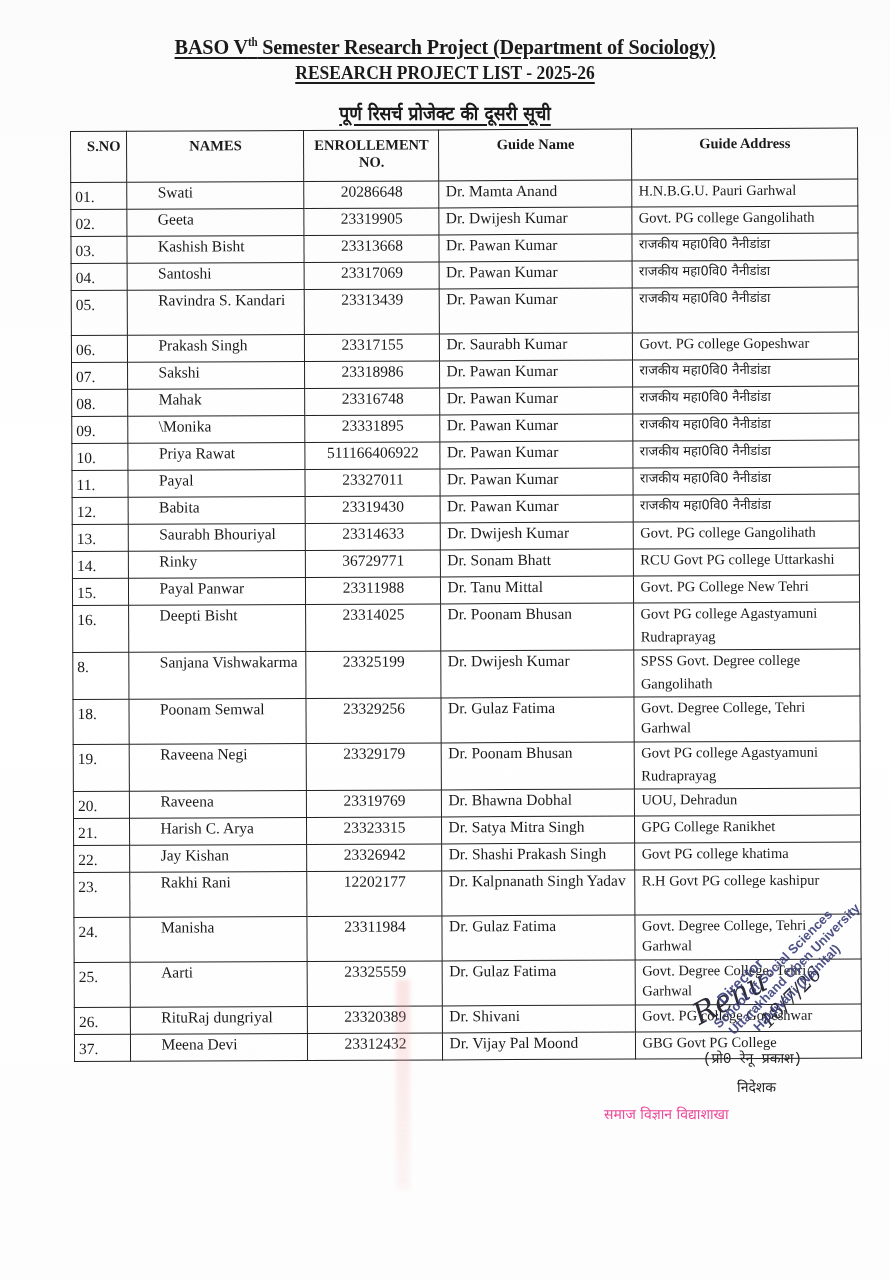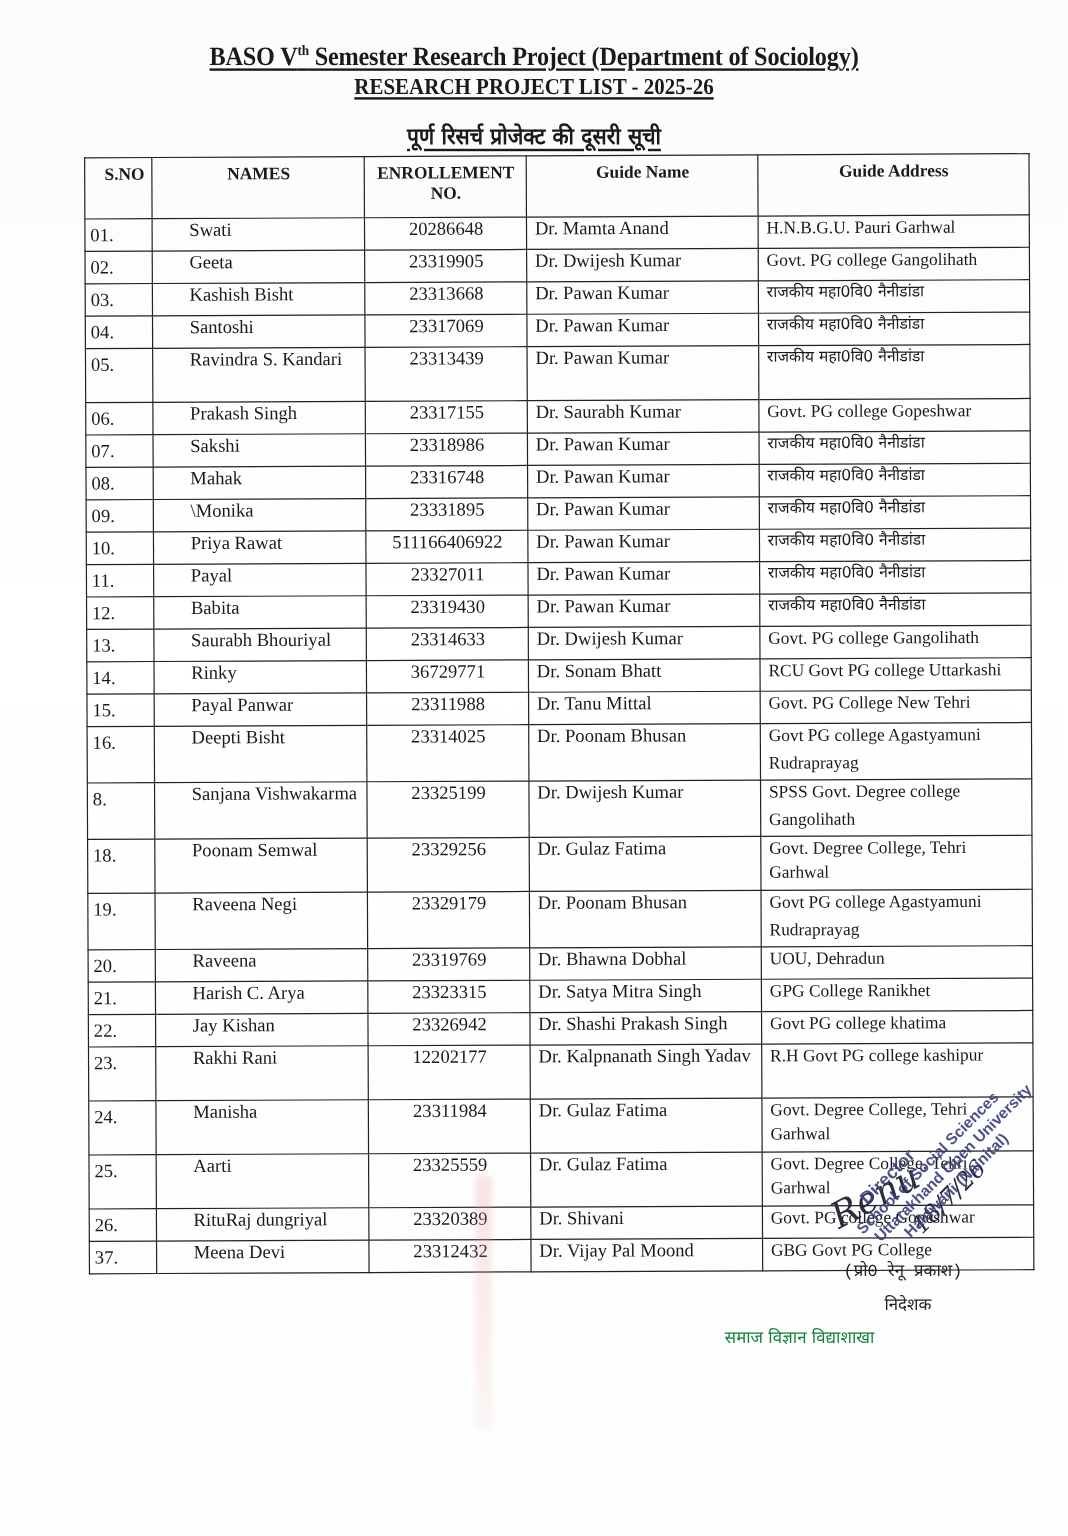--- a/index.html
+++ b/index.html
@@ -155,21 +155,21 @@
       color: #222;
       pointer-events: auto;
       margin-left: 13px;
     }
     .sig-dept {
       position: absolute;
       left: 604px;
       top: 1104px;
       font-family: "DejaVu Sans", sans-serif;
       font-size: 14px;
-      color: #15803d;
+      color: #ec4899;
       pointer-events: auto;
     }
     .stamp {
       position: absolute;
       left: 700px;
       top: 1010px;
       width: 220px;
       transform: rotate(-45deg);
       transform-origin: left top;
       font-family: "Liberation Sans", sans-serif;

